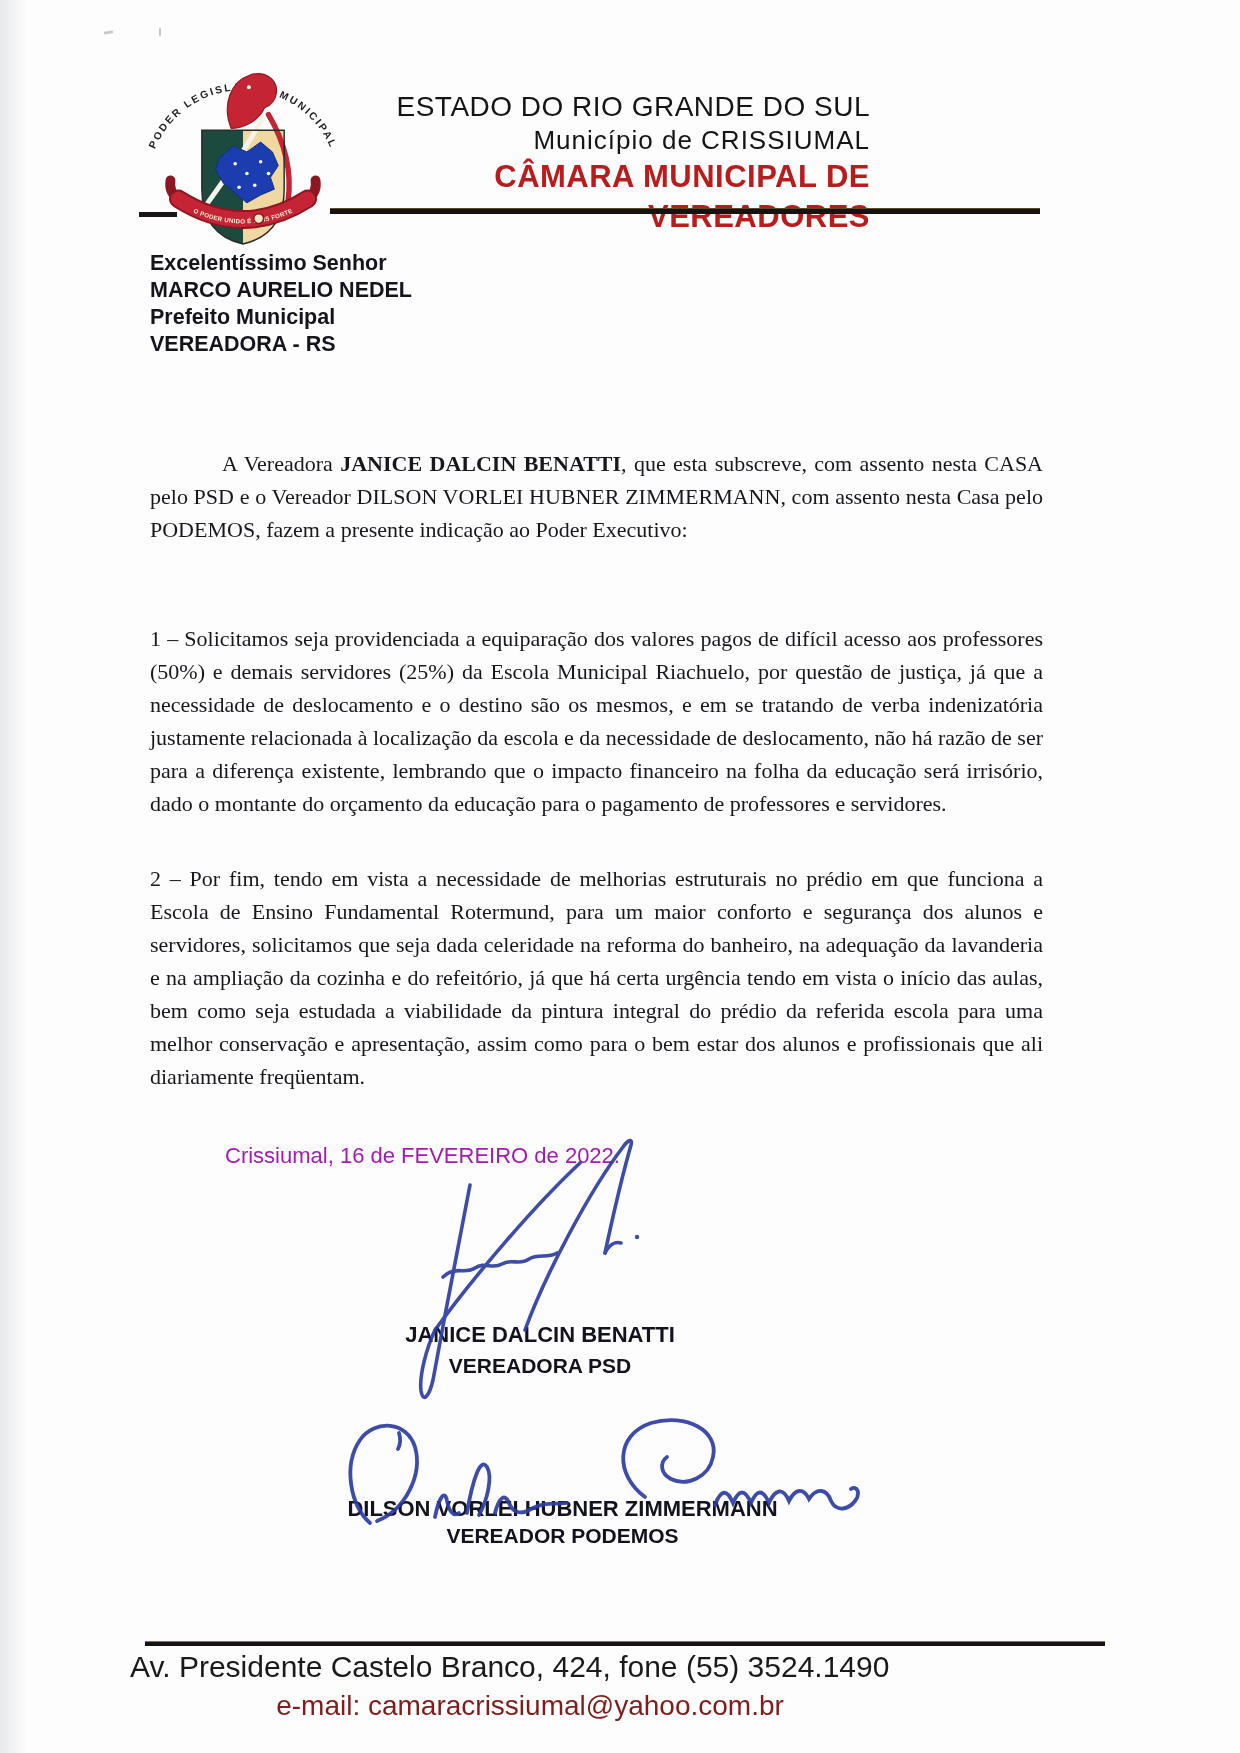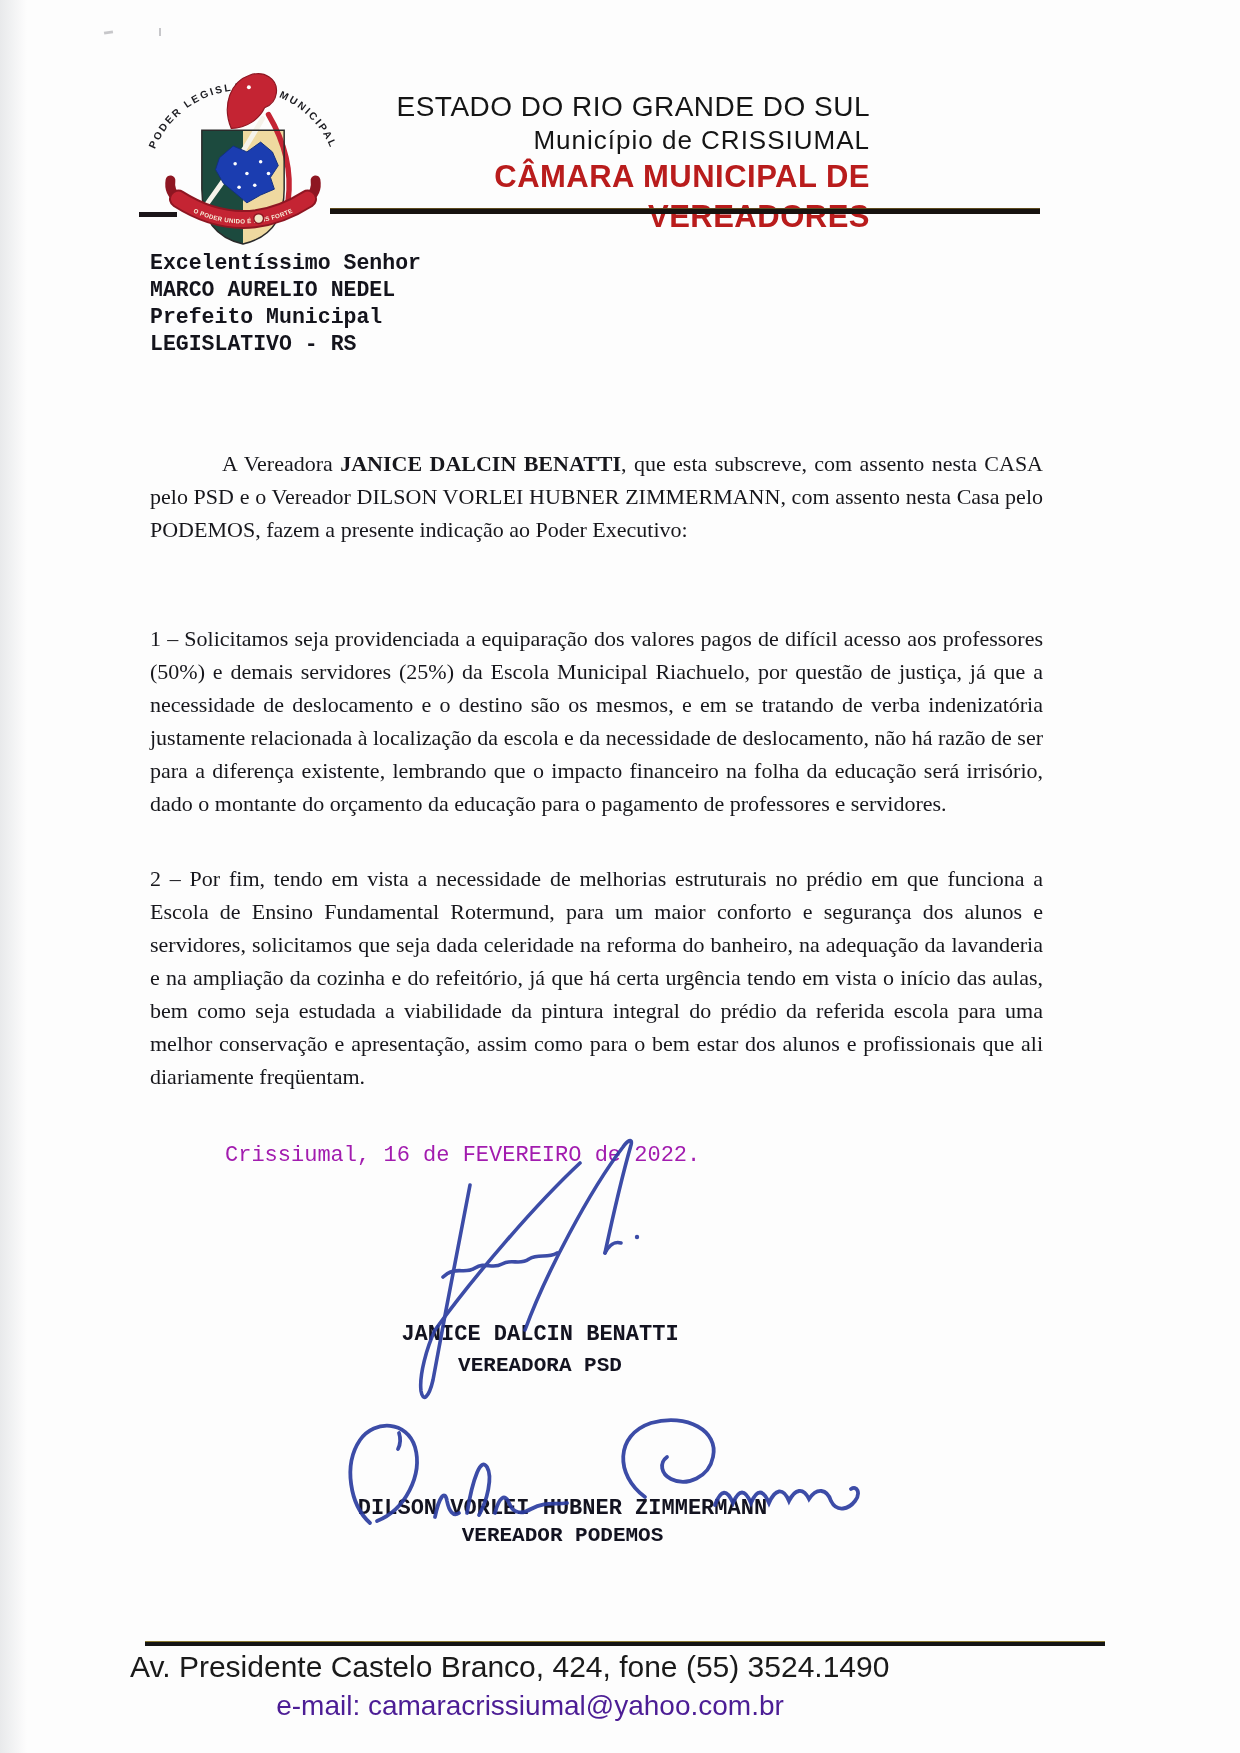--- a/index.html
+++ b/index.html
@@ -3,21 +3,21 @@
 <meta charset="utf-8">
 <style>
   html,body{margin:0;padding:0;background:#e9e9ec;}
   #page{
     position:relative;width:1240px;height:1753px;background:#fdfdfd;
     margin:0 auto;overflow:hidden;
     font-family:"Liberation Serif", serif;color:#1c1c1c;
   }
   .abs{position:absolute;}
   .sans{font-family:"Liberation Sans", sans-serif;}
-  .serif{font-family:Liberation Mono, monospace;}
+  .serif{font-family:Liberation Sans, sans-serif;}
   .b{font-weight:bold;}
   
   #edge-shade{left:0;top:0;width:30px;height:1753px;
     background:linear-gradient(90deg,#d7d9dc 0%,rgba(215,217,220,0) 90%);opacity:.55;}
   .scan-mark{background:#9a9aa0;opacity:.55;}
   
   #crest{left:145px;top:44px;width:196px;height:206px;}
   #header-text{left:295px;top:90px;width:575px;text-align:right;color:#151515;}
   #header-state{font-size:28px;line-height:34px;letter-spacing:.5px;}
   #header-muni{font-size:26px;line-height:33px;letter-spacing:1px;}
@@ -37,21 +37,21 @@
   #sig1-name{left:385px;top:1322px;width:310px;font-size:22px;}
   #sig1-role{left:385px;top:1354px;width:310px;font-size:21px;}
   #sig2-name{left:330px;top:1496px;width:465px;font-size:22px;}
   #sig2-role{left:330px;top:1524px;width:465px;font-size:21px;}
   .autograph{pointer-events:none;}
   #sig1-draw{left:375px;top:1125px;width:300px;height:280px;z-index:3;}
   #sig2-draw{left:315px;top:1405px;width:560px;height:140px;z-index:3;}
   
   #footer-rule{left:145px;top:1642px;width:960px;height:4px;background:#141414;box-shadow:0 -1px 0 #8a7a30;}
   #footer-address{left:130px;top:1650px;width:800px;font-size:30px;color:#1a1a1a;}
-  #footer-email{left:130px;top:1690px;width:800px;text-align:center;font-size:28px;color:#4c1d95;}
+  #footer-email{left:130px;top:1690px;width:800px;text-align:center;font-size:28px;color:#7f1d1d;}
 </style>
 </head>
 <body>
 
 <div id="page">
 
   <div id="edge-shade" class="abs"></div>
   <div class="abs scan-mark" style="left:104px;top:31px;width:9px;height:3px;transform:rotate(-8deg);"></div>
   <div class="abs scan-mark" style="left:159px;top:28px;width:2px;height:8px;"></div>
 
@@ -100,21 +100,21 @@
     <div id="header-muni">Município de CRISSIUMAL</div>
     <div id="header-chamber">CÂMARA MUNICIPAL DE VEREADORES</div>
   </div>
   <div id="header-dash" class="abs"></div>
   <div id="header-rule" class="abs"></div>
 
   <div id="addressee" class="abs serif">
     <div>Excelentíssimo Senhor</div>
     <div>MARCO AURELIO NEDEL</div>
     <div>Prefeito Municipal</div>
-    <div>LEGISLATIVO - RS</div>
+    <div>VEREADORA - RS</div>
   </div>
 
   <div id="intro" class="abs bodypar"><span>A Vereadora </span><span class="b">JANICE DALCIN BENATTI</span><span>, que esta subscreve, com assento nesta CASA pelo PSD e o Vereador DILSON VORLEI HUBNER ZIMMERMANN, com assento nesta Casa pelo PODEMOS, fazem a presente indicação ao Poder Executivo:</span></div>
   <div id="item1" class="abs bodypar">1 – Solicitamos seja providenciada a equiparação dos valores pagos de difícil acesso aos professores (50%) e demais servidores (25%) da Escola Municipal Riachuelo, por questão de justiça, já que a necessidade de deslocamento e o destino são os mesmos, e em se tratando de verba indenizatória justamente relacionada à localização da escola e da necessidade de deslocamento, não há razão de ser para a diferença existente, lembrando que o impacto financeiro na folha da educação será irrisório, dado o montante do orçamento da educação para o pagamento de professores e servidores.</div>
   <div id="item2" class="abs bodypar">2 – Por fim, tendo em vista a necessidade de melhorias estruturais no prédio em que funciona a Escola de Ensino Fundamental Rotermund, para um maior conforto e segurança dos alunos e servidores, solicitamos que seja dada celeridade na reforma do banheiro, na adequação da lavanderia e na ampliação da cozinha e do refeitório, já que há certa urgência tendo em vista o início das aulas, bem como seja estudada a viabilidade da pintura integral do prédio da referida escola para uma melhor conservação e apresentação, assim como para o bem estar dos alunos e profissionais que ali diariamente freqüentam.</div>
 
   <div id="date-line" class="abs serif">Crissiumal, 16 de FEVEREIRO de 2022.</div>
 
   <svg id="sig1-draw" class="abs autograph" viewBox="0 0 300 280">
     <g fill="none" stroke="#2c3da0" stroke-width="3.6" stroke-linecap="round" opacity=".92">

